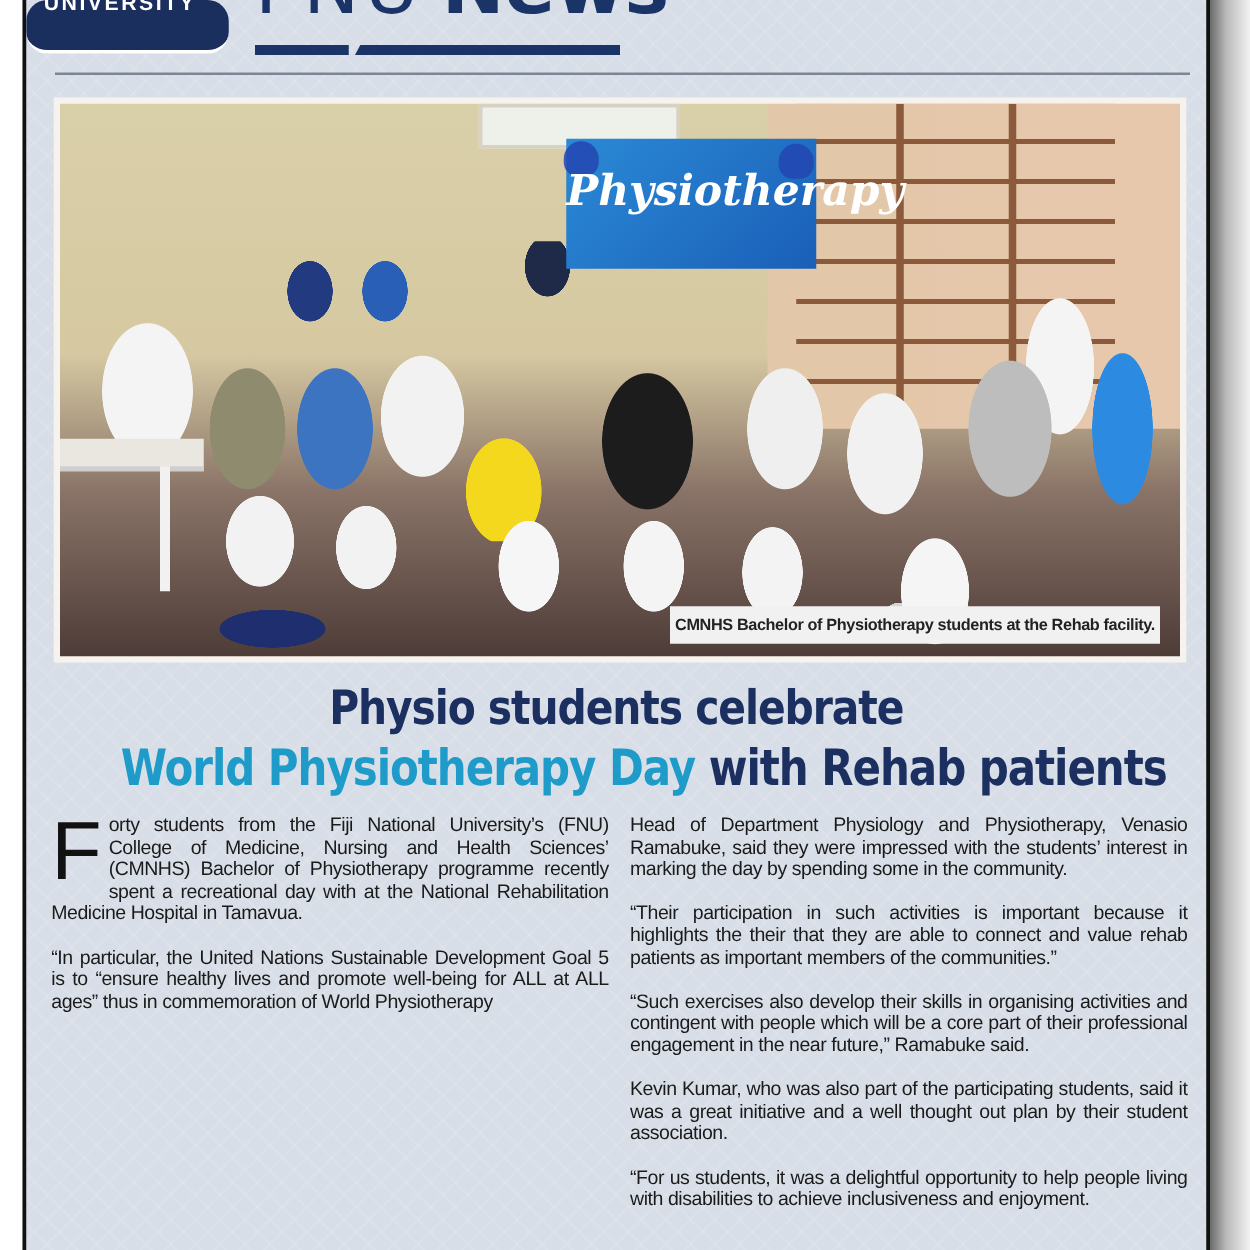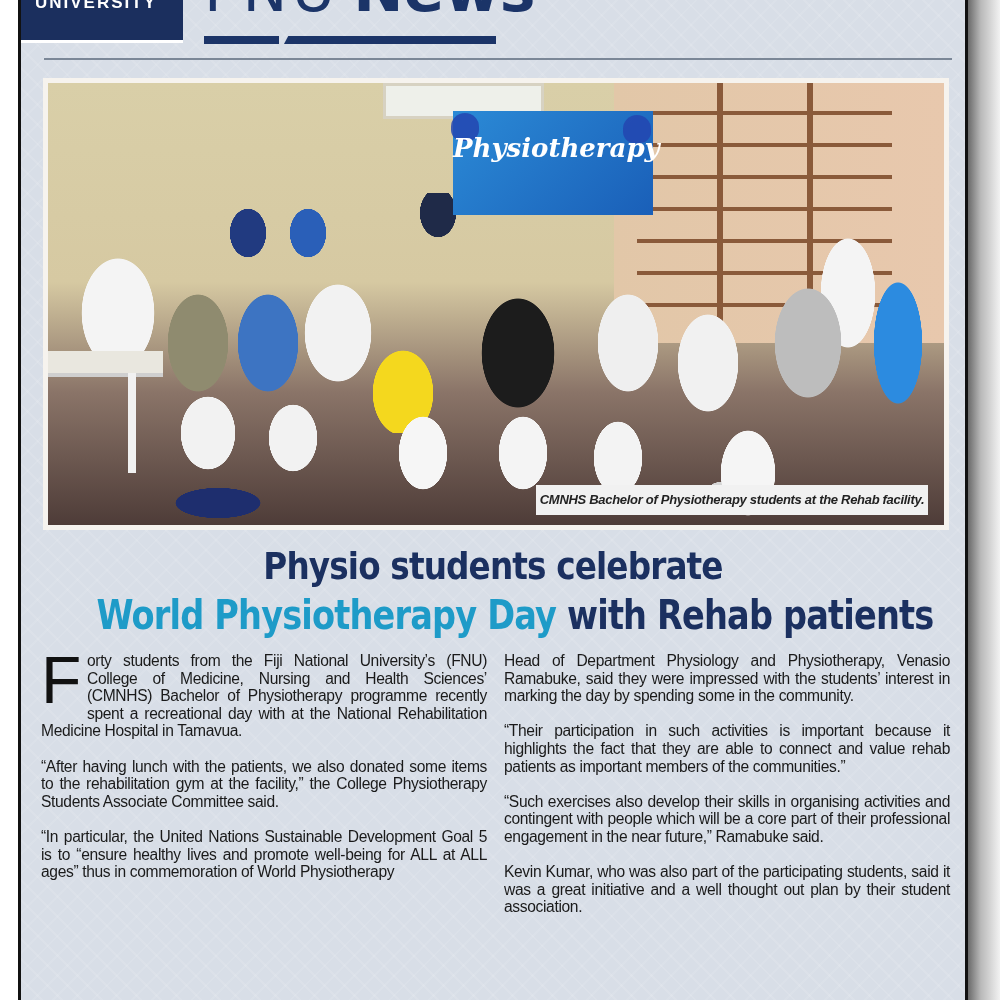--- a/index.html
+++ b/index.html
@@ -22,20 +22,21 @@
     border-left:3px solid #111;
     border-right:3px solid #111;
     box-sizing:border-box;
     overflow:hidden;
   }
   
   .logo-block {
     position:absolute; left:0; top:0; width:162px; height:40px;
     background:#1b2f5e;
     border-bottom:3px solid #ffffff;
+    border-radius:17px;
   }
   .logo-text {
     position:absolute; left:14px; top:-7px;
     color:#ffffff; font-family:"Liberation Sans", sans-serif; font-weight:bold;
     font-size:17px; letter-spacing:2px;
   }
   .masthead-title {
     position:absolute; left:183px; top:-40px; height:60px;
     font-family:"DejaVu Sans", sans-serif; font-size:60px; line-height:60px;
     color:#1b3468; white-space:nowrap;
@@ -80,21 +81,21 @@
     position:absolute; left:335px; top:0; width:155px; height:30px;
     background:#eef0ea; border:3px solid #d7d2c2;
   }
   .banner {
     position:absolute; left:405px; top:28px; width:200px; height:104px;
     background:linear-gradient(135deg, #2b8ad6, #1a5fb8);
   }
   .banner-text {
     position:absolute; left:0; right:0; top:22px; text-align:center;
     color:#ffffff; font-family:"DejaVu Serif", serif; font-style:italic; font-weight:bold;
-    font-size:26px;
+    font-size:34px;
   }
   .hand {
     position:absolute; width:28px; height:28px; border-radius:50% 50% 40% 40%;
     background:#2345b0; opacity:0.85;
   }
   .hand.l { left:-2px; top:2px; }
   .hand.r { right:2px; top:4px; }
   .crowd {
     position:absolute; left:0; right:0; top:110px; height:240px;
     background:
@@ -129,21 +130,20 @@
     position:absolute; left:0; top:268px; width:115px; height:22px; background:#e9e7df;
     border-bottom:4px solid #cfcfcf;
   }
   .bench-leg { position:absolute; left:80px; top:290px; width:8px; height:100px; background:#f1f1f1; }
   .caption {
     position:absolute; left:488px; top:402px; width:392px; height:30px;
     background:#f1f1f1; box-sizing:border-box;
     font-family:"Liberation Sans", sans-serif; font-size:13px; font-weight:bold;
     color:#222; line-height:30px; text-align:center; letter-spacing:-0.3px;
     white-space:nowrap;
-    font-style:italic;
   }
   
   .headline {
     position:absolute; left:0; width:944px; text-align:center;
     font-family:"DejaVu Sans", sans-serif; font-weight:bold;
     white-space:nowrap;
   }
   .headline.l1 { top:544px; font-size:38px; color:#1b3060; letter-spacing:-1px; transform:scaleX(0.86); }
   .headline.l2 { top:592px; font-size:40px; letter-spacing:-1px; transform:scaleX(0.84); }
   .hl-accent { color:#1e9bc8; }
@@ -199,24 +199,24 @@
   </div>
 
   <div class="headline l1">Physio students celebrate</div>
   <div class="headline l2">
     <span class="hl-accent">World Physiotherapy Day</span>
     <span class="hl-dark">with Rehab patients</span>
   </div>
 
   <div class="col left">
     <p><span class="dropcap">F</span><span>orty students from the Fiji National University’s (FNU) College of Medicine, Nursing and Health Sciences’ (CMNHS) Bachelor of Physiotherapy programme recently spent a recreational day with at the National Rehabilitation Medicine Hospital in Tamavua.</span></p>
-    <p>“After having lunch with the patients, we also donated some items to the rehabilitation gym at the facility,” the College Physiotherapy Students Associate Committee said.</p>
     <p>“In particular, the United Nations Sustainable Development Goal 5 is to “ensure healthy lives and promote well-being for ALL at ALL ages” thus in commemoration of World Physiotherapy</p>
   </div>
 
   <div class="col right">
     <p>Head of Department Physiology and Physiotherapy, Venasio Ramabuke, said they were impressed with the students’ interest in marking the day by spending some in the community.</p>
-    <p>“Their participation in such activities is important because it highlights the fact that they are able to connect and value rehab patients as important members of the communities.”</p>
+    <p>“Their participation in such activities is important because it highlights the their that they are able to connect and value rehab patients as important members of the communities.”</p>
     <p>“Such exercises also develop their skills in organising activities and contingent with people which will be a core part of their professional engagement in the near future,” Ramabuke said.</p>
     <p>Kevin Kumar, who was also part of the participating students, said it was a great initiative and a well thought out plan by their student association.</p>
+    <p>“For us students, it was a delightful opportunity to help people living with disabilities to achieve inclusiveness and enjoyment.</p>
   </div>
 
 </div>
 
 </body></html>

